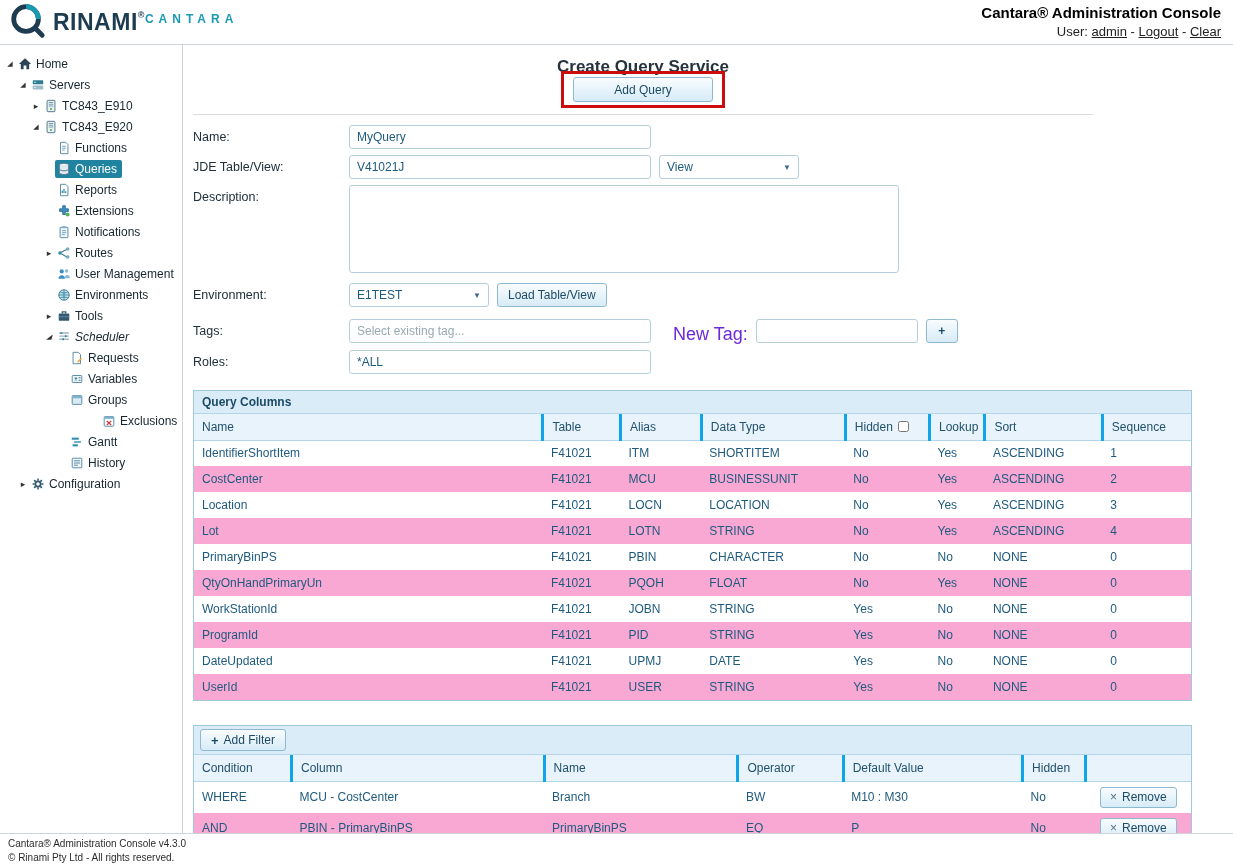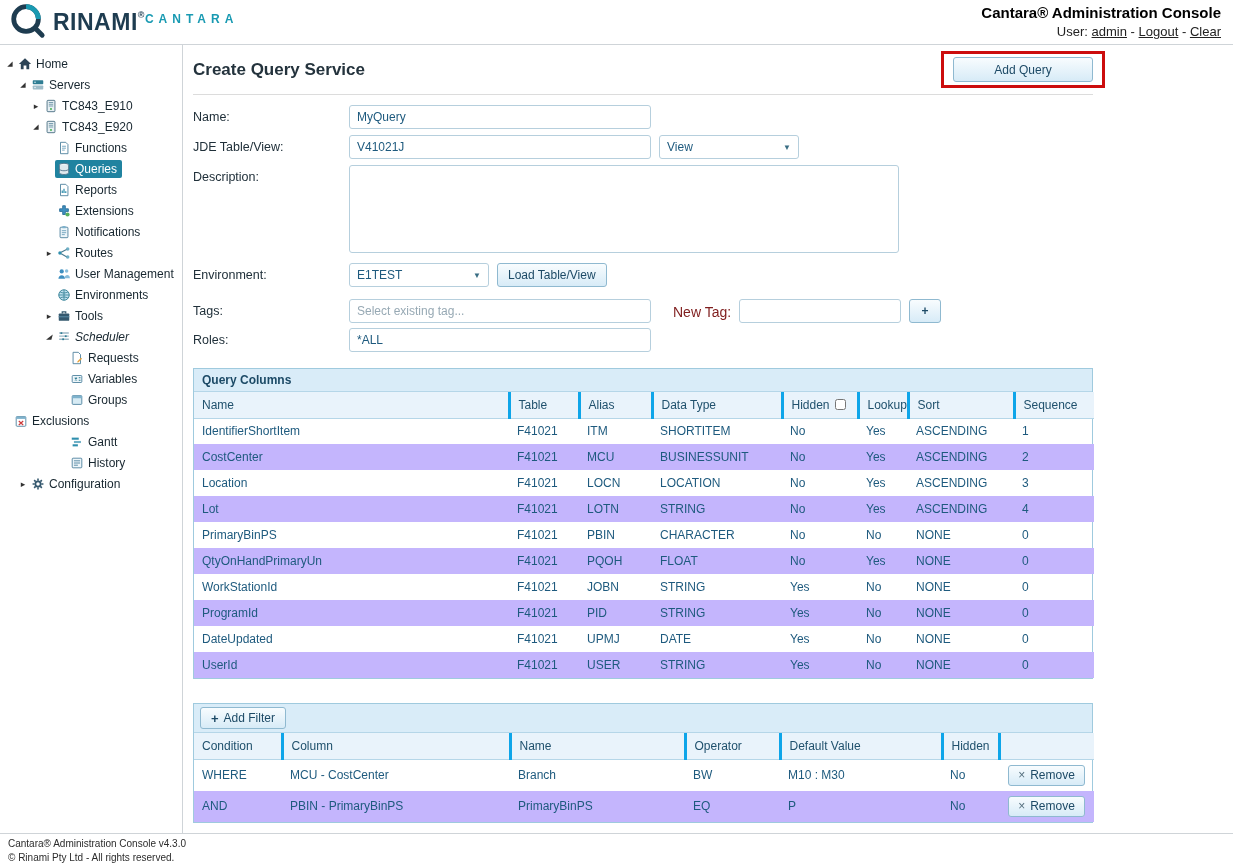--- a/index.html
+++ b/index.html
@@ -26,21 +26,21 @@
   .tree-arrow { flex:0 0 12px; width:12px; text-align:center; color:#333; }
   .tree-arrow.expanded { font-size:7px; }
   .tree-arrow.collapsed { font-size:9px; }
   .tree-node { display:flex; align-items:center; gap:4px; padding:2px 5px 2px 2px; border-radius:2px; }
   .tree-node.selected { background:#2083a0; color:#fff; }
   .tree-icon { width:14px; height:14px; display:inline-flex; flex:0 0 14px; }
   .tree-icon svg { display:block; }
 
   .main { flex:1 1 auto; padding:6px 10px 0 10px; overflow:hidden; }
   .content { width:900px; }
-  .page-head { display:flex; justify-content:space-between; align-items:center; padding:6px 0 12px 0; border-bottom:1px solid #dcdcdc; width:900px; }
+  .page-head { display:flex; justify-content:space-between; align-items:center; padding:6px 0 12px 0; border-bottom:1px solid #dcdcdc; width:900px;flex-direction:column; }
   .page-title { font-size:17px; font-weight:bold; color:#24333d; margin:0; }
   .btn { display:inline-flex; align-items:center; justify-content:center; gap:5px; background:linear-gradient(#f8fcfe,#d7ebf7); border:1px solid #8fb9d0; border-radius:3px; color:#1d4a66; font-size:12px; cursor:pointer; font-family:inherit; }
   .add-query-wrap { position:relative; display:inline-block; }
   .btn-add-query { width:140px; height:25px; }
   .annotation { position:absolute; left:-12px; top:-6px; right:-12px; bottom:-6px; border:3px solid #cc0d0d; pointer-events:none; }
 
   
   .form-area { padding-top:10px; }
   .form-row { display:flex; align-items:flex-start; margin-bottom:6px; }
   .form-label { flex:0 0 156px; width:156px; font-size:12.5px; color:#20303a; padding-top:5px; }
@@ -49,32 +49,32 @@
   .w270 { width:302px; }
   .w160 { width:162px; }
   textarea.ti { height:88px; width:550px; resize:none; padding-top:5px; }
   .mb10 { margin-bottom:10px !important; }
   .mb12 { margin-bottom:12px !important; }
   .mb5 { margin-bottom:5px !important; }
   .select { display:inline-flex; align-items:center; justify-content:space-between; width:140px; height:24px; border:1px solid #b6cfdd; border-radius:3px; background:#fff; padding:0 7px; font-size:12px; color:#1e5a7e; cursor:pointer; }
   .select .arr { font-size:8px; color:#3a6e84; }
   .ml8 { margin-left:8px; }
   .btn-load { height:24px; padding:0 10px; }
-  .new-tag-label { margin-left:22px; margin-right:8px; padding-top:5px; font-size:14px; color:#7f1d1d; }
+  .new-tag-label { margin-left:22px; margin-right:8px; padding-top:5px; font-size:18px; color:#6d28d9; }
   .btn-plus { width:32px; height:24px; font-weight:bold; }
 
   
-  .grid-panel { width:900px; border:1px solid #9fcade; margin-top:16px; background:#fff; }
+  .grid-panel { width:999px; border:1px solid #9fcade; margin-top:16px; background:#fff; }
   .grid-panel.filters { margin-top:24px; }
   .panel-hd { background:#d9ecf8; border-bottom:1px solid #b5d6e8; padding:4px 8px; font-size:12px; color:#1c4a66; font-weight:bold; }
   table.grid { width:100%; border-collapse:collapse; table-layout:fixed; font-size:12px; }
   table.grid th { background:#e9f3fb; border-right:3px solid #0ea5e9; border-bottom:1px solid #b5d6e8; color:#20516d; font-weight:normal; text-align:left; padding:5px 8px; height:26px; overflow:hidden; white-space:nowrap; }
   table.grid th:last-child { border-right:none; }
   table.grid td { padding:5px 8px; color:#1e5a7e; height:26px; overflow:hidden; white-space:nowrap; }
-  tr.alt { background:#c4b5fd; }
+  tr.alt { background:#f9a8d4; }
   .hd-cb { width:11px; height:11px; margin:0 0 0 5px; vertical-align:-1px; }
   .filters-hd { background:#d9ecf8; border-bottom:1px solid #b5d6e8; padding:3px 6px; }
   .btn-add-filter { height:22px; padding:0 10px; }
   .plus-glyph { font-weight:bold; font-size:13px; }
   #filters-grid td { height:29px; }
   .action-cell { text-align:center; }
   .btn-remove { height:21px; padding:0 9px; }
   .x-glyph { color:#56707f; font-size:12px; }
 
   
@@ -325,21 +325,21 @@
           <span class="tree-node">
             <span class="tree-icon">
               <svg width="14" height="14" viewBox="0 0 16 16">
                 <rect x="2.5" y="3" width="11" height="10" rx="1" fill="#d7ebf4" stroke="#4a7f9b"></rect>
                 <rect x="2.5" y="3" width="11" height="3" fill="#7fb2cc"></rect>
               </svg>
             </span>
             <span class="tree-label">Groups</span>
           </span>
         </div>
-        <div class="tree-item" style="">
+        <div class="tree-item" style="padding-left: 56px; margin-left: 32px;">
           <span class="tree-arrow none"></span>
           <span class="tree-node">
             <span class="tree-icon">
               <svg width="14" height="14" viewBox="0 0 16 16">
                 <rect x="2.5" y="3" width="11" height="11" rx="1" fill="#fff" stroke="#4a7f9b"></rect>
                 <rect x="2.5" y="3" width="11" height="2.6" fill="#7fb2cc"></rect>
                 <path d="M5.5 8l5 4.5M10.5 8l-5 4.5" stroke="#cc3b3b" stroke-width="1.4"></path>
               </svg>
             </span>
             <span class="tree-label">Exclusions</span>

